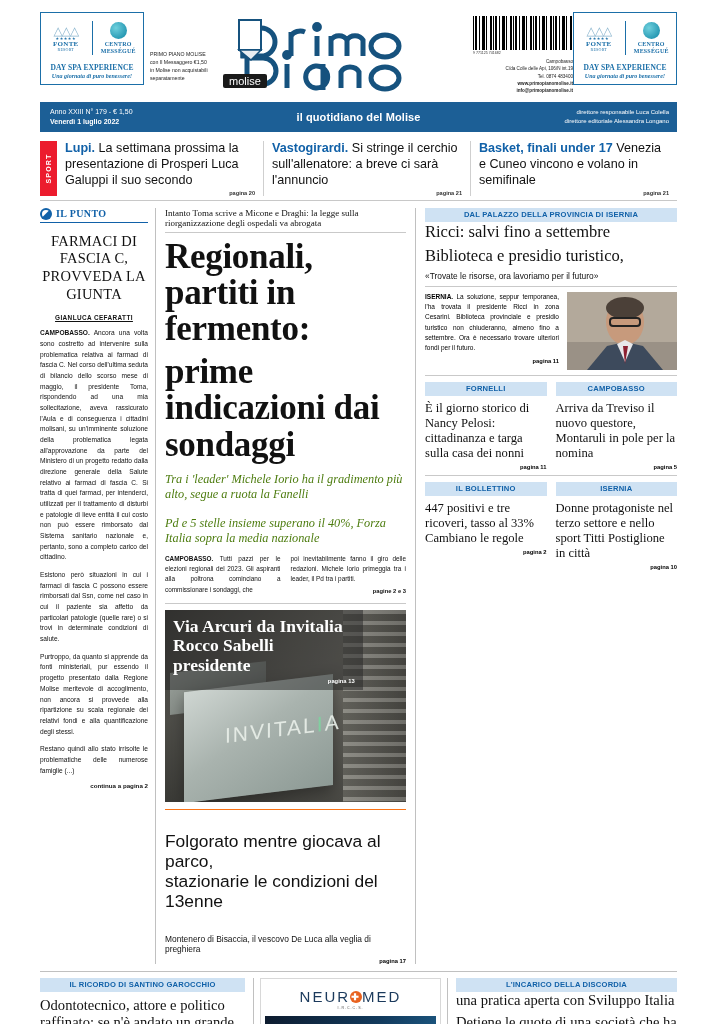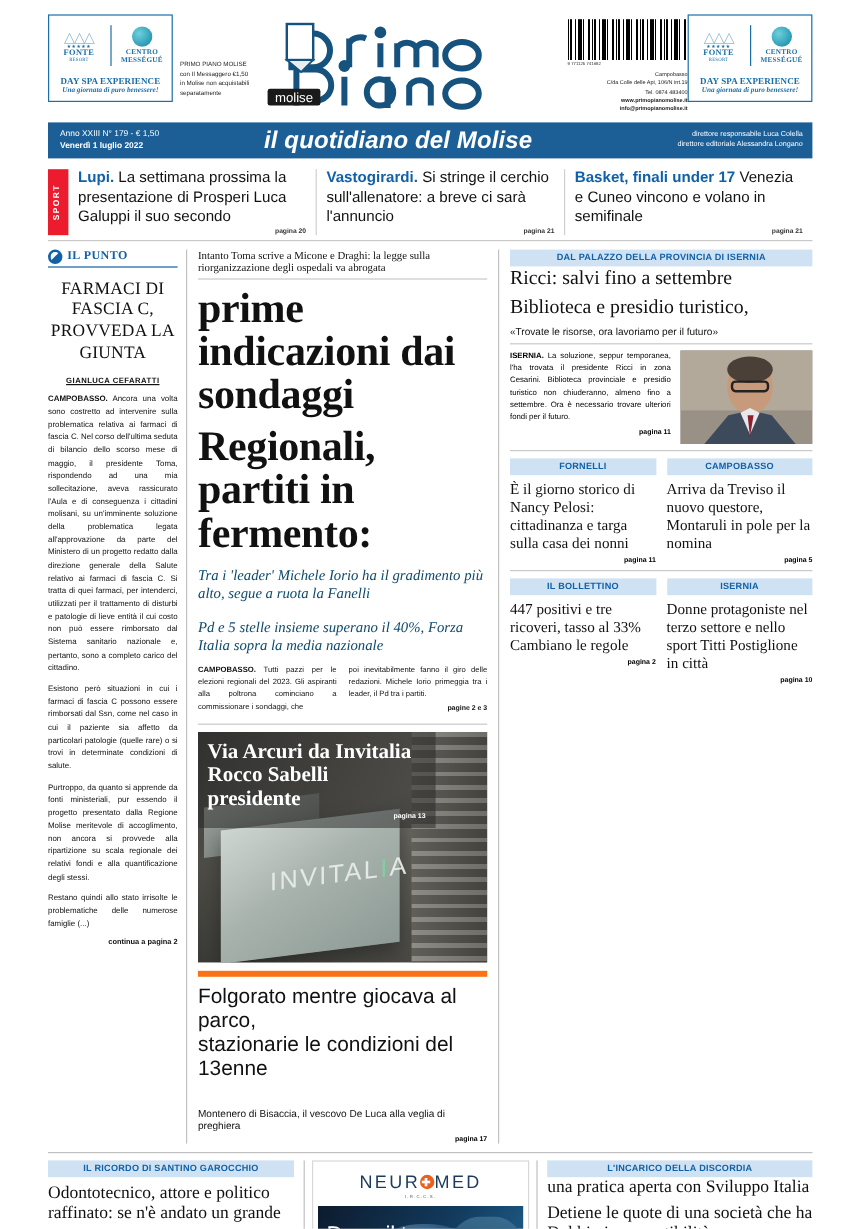--- a/index.html
+++ b/index.html
@@ -42,21 +42,21 @@
       #000 9px 12px, #fff 12px 13px, #000 13px 14px, #fff 14px 17px, #000 17px 19px, #fff 19px 20px);
   }
   .barcode-num { font-size:3.6px; color:#333; text-align:left; margin-top:1px;}
   .contact { font-size:4.6px; line-height:1.6; color:#222; margin-top:3px;}
   .contact .b { font-weight:bold; }
 
   
   .bluebar { height:30px; background:#1c5f96; display:flex; align-items:center; color:#fff; margin-top:2px;}
   .bb-left { width:180px; padding-left:10px; font-size:7px; line-height:1.45; }
   .bb-left .l2 { font-weight:bold; }
-  .bb-center { flex:1; font-size:20px; font-weight:bold; letter-spacing:0.1px;font-style:italic;}
+  .bb-center { flex:1; text-align:center; font-size:11px; font-weight:bold; letter-spacing:0.1px;}
   .bb-right { width:180px; text-align:right; padding-right:8px; font-size:6px; line-height:1.5;}
 
   
   .sport { display:flex; margin-top:9px; border-bottom:1px solid #c8c8c8; padding-bottom:4px;}
   .sport-tab { width:17px; background:#ec1c2e; color:#fff; display:flex; align-items:center; justify-content:center; }
   .sport-tab span { transform: rotate(-90deg); font-size:7px; font-weight:bold; letter-spacing:1.2px; white-space:nowrap;}
   .sport-items { flex:1; display:flex; }
   .sport-item { flex:1; padding:0 8px; border-right:1px solid #cfcfcf; }
   .sport-item:last-child { border-right:none; }
   .sport-item .txt { font-size:12.6px; line-height:1.26; color:#111; }
@@ -76,21 +76,21 @@
   .punto-title { font-family:"Liberation Serif", serif; font-size:10px; font-weight:bold; color:#1161a8; letter-spacing:0.4px;}
   .punto-kicker { font-family:"Liberation Serif", serif; font-size:14.5px; line-height:1.22; text-align:center; margin-top:10px; color:#111; letter-spacing:0.2px;}
   .punto-author { font-size:6.4px; font-weight:bold; letter-spacing:0.4px; text-decoration:underline; text-align:center; margin-top:11px; color:#111;}
   .punto-body { font-size:6.6px; line-height:1.62; text-align:justify; color:#111; margin-top:7px; }
   .punto-body b { font-weight:bold; }
   .punto-cont { font-size:6.2px; font-weight:bold; text-align:right; margin-top:6px; color:#111;}
 
   
   .overline { font-family:"Liberation Serif", serif; font-size:9px; color:#111; border-bottom:1px solid #c9c9c9; padding-bottom:4px; }
   .main-head { font-family:"Liberation Serif", serif; font-weight:bold; font-size:35px; line-height:1.04; color:#111; margin-top:6px; letter-spacing:-0.3px;}
-  .main-sub { font-family:"Liberation Serif", serif; font-style:italic; font-size:12.3px; line-height:1.26; color:#0c4a6e; margin-top:9px; }
+  .main-sub { font-family:"Liberation Serif", serif; font-style:italic; font-size:12.3px; line-height:1.26; color:#4d7c0f; margin-top:9px; }
   .main-cols { display:flex; gap:10px; margin-top:7px; }
   .main-cols .c { flex:1; font-size:6.4px; line-height:1.6; text-align:justify; color:#111;}
   .main-cols .c b { font-weight:bold; }
   .pg-ref { text-align:right; font-size:5.8px; font-weight:bold; margin-top:2px;}
 
   
   .photo-block { margin-top:7px; border-top:1px solid #c9c9c9; padding-top:6px;}
   .photo { position:relative; width:100%; height:192px; overflow:hidden; background:#6b6a63;}
   .ph-bg { position:absolute; inset:0;
     background:
@@ -105,21 +105,21 @@
     font-size:21px; letter-spacing:2px; color:#e9efe9; opacity:.92; transform:skewY(-7deg); font-weight:300;}
   .ph-word i { color:#7fd3a0; font-style:normal;}
   .ph-rails { position:absolute; right:0; top:0; width:26%; height:100%;
     background: repeating-linear-gradient(180deg, rgba(255,255,255,.14) 0 4px, rgba(0,0,0,.22) 4px 11px),
                 linear-gradient(90deg,#7b7a72,#56554f);}
   .ph-cap { position:absolute; left:0; top:0; width:82%; background:rgba(40,40,40,0.52); padding:7px 8px 6px; }
   .ph-cap .h { font-family:"Liberation Serif", serif; font-weight:bold; font-size:17.5px; line-height:1.12; color:#fff; }
   .ph-cap .pg { text-align:right; font-size:5.8px; font-weight:bold; color:#fff; margin-top:2px; }
 
   
-  .sec2 { margin-top:7px; border-top:5px solid #f97316; padding-top:6px;}
+  .sec2 { margin-top:7px; border-top:1px solid #f97316; padding-top:21px;}
   .sec2 .h { font-size:17.4px; line-height:1.16; color:#111; }
   .sec2 .s { font-size:8.4px; color:#111; margin-top:22px;}
   .sec2 .pg { text-align:right; font-size:5.8px; font-weight:bold; margin-top:4px;}
 
   
   .rcol { width:262px; padding-left:9px; border-left:1px solid #c0c0c0; }
   .rlabel { background:#cfe2f3; color:#1161a8; font-size:7.6px; font-weight:bold; text-align:center; padding:2.5px 0; letter-spacing:0.2px;}
   .rhead { font-family:"Liberation Serif", serif; font-size:16.5px; line-height:1.18; color:#111; margin-top:5px;}
   .rsub { font-size:8.4px; color:#111; margin-top:5px; border-bottom:1px solid #c9c9c9; padding-bottom:5px;}
   .r-row { display:flex; gap:8px; margin-top:5px;}
@@ -303,22 +303,22 @@
       <div class="punto-author">GIANLUCA CEFARATTI</div>
       <p class="punto-body"><b>CAMPOBASSO.</b><span> Ancora una volta sono costretto ad intervenire sulla problematica relativa ai farmaci di fascia C. Nel corso dell'ultima seduta di bilancio dello scorso mese di maggio, il presidente Toma, rispondendo ad una mia sollecitazione, aveva rassicurato l'Aula e di conseguenza i cittadini molisani, su un'imminente soluzione della problematica legata all'approvazione da parte del Ministero di un progetto redatto dalla direzione generale della Salute relativo ai farmaci di fascia C. Si tratta di quei farmaci, per intenderci, utilizzati per il trattamento di disturbi e patologie di lieve entità il cui costo non può essere rimborsato dal Sistema sanitario nazionale e, pertanto, sono a completo carico del cittadino.</span></p>
       <p class="punto-body">Esistono però situazioni in cui i farmaci di fascia C possono essere rimborsati dal Ssn, come nel caso in cui il paziente sia affetto da particolari patologie (quelle rare) o si trovi in determinate condizioni di salute.</p>
       <p class="punto-body">Purtroppo, da quanto si apprende da fonti ministeriali, pur essendo il progetto presentato dalla Regione Molise meritevole di accoglimento, non ancora si provvede alla ripartizione su scala regionale dei relativi fondi e alla quantificazione degli stessi.</p>
       <p class="punto-body">Restano quindi allo stato irrisolte le problematiche delle numerose famiglie (...)</p>
       <div class="punto-cont">continua a pagina 2</div>
     </div>
 
     <div class="col-mid">
       <div class="overline">Intanto Toma scrive a Micone e Draghi: la legge sulla riorganizzazione degli ospedali va abrogata</div>
+      <div class="main-head">Regionali, partiti in fermento:</div>
       <div class="main-head">prime indicazioni dai sondaggi</div>
-      <div class="main-head">Regionali, partiti in fermento:</div>
       <div class="main-sub">Tra i 'leader' Michele Iorio ha il gradimento più alto, segue a ruota la Fanelli</div>
       <div class="main-sub" style="margin-top:13px">Pd e 5 stelle insieme superano il 40%, Forza Italia sopra la media nazionale</div>
       <div class="main-cols">
         <div class="c"><b>CAMPOBASSO.</b><span> Tutti pazzi per le elezioni regionali del 2023. Gli aspiranti alla poltrona cominciano a commissionare i sondaggi, che</span></div>
         <div class="c">
           <span>poi inevitabilmente fanno il giro delle redazioni. Michele Iorio primeggia tra i leader, il Pd tra i partiti.</span>
           <div class="pg-ref">pagine 2 e 3</div>
         </div>
       </div>
 

